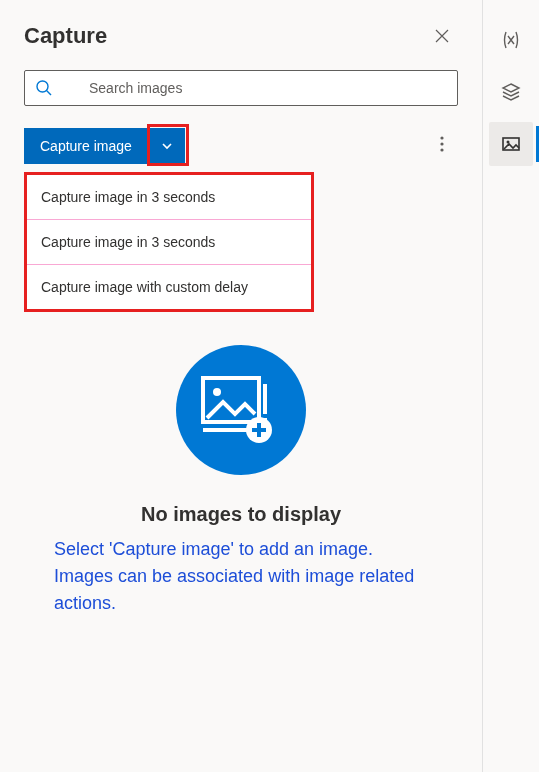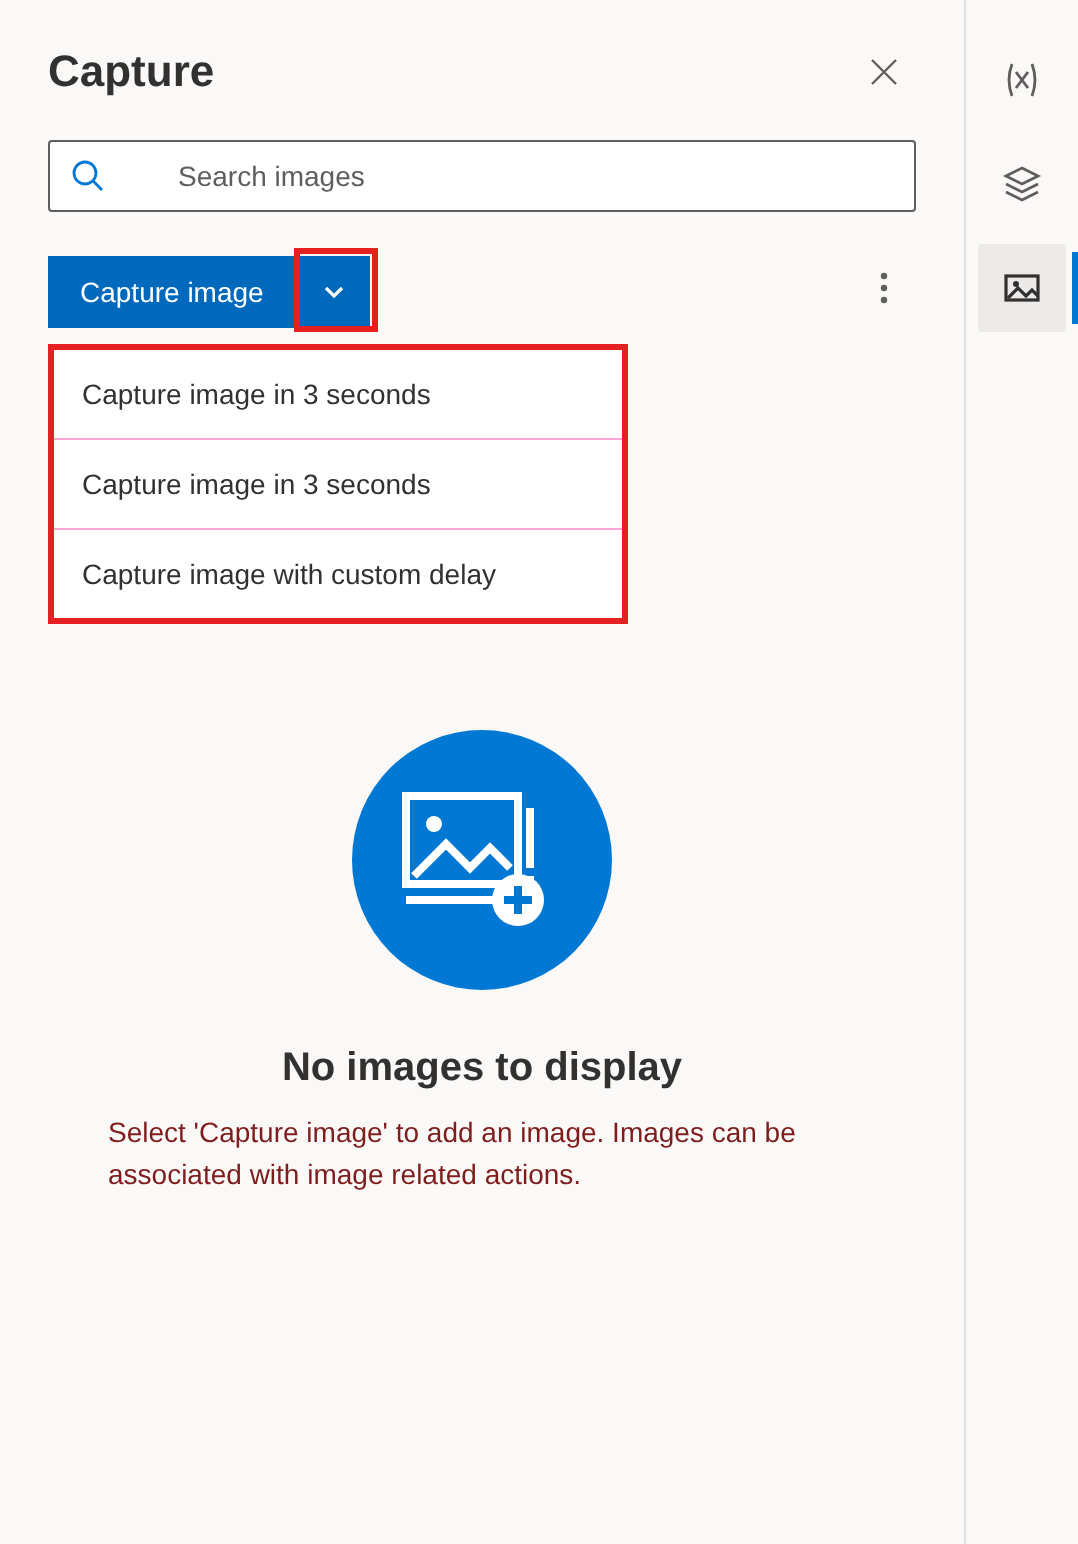--- a/index.html
+++ b/index.html
@@ -189,22 +189,22 @@
       justify-content: center;
       margin-bottom: 28px;
     }
     .empty-title {
       font-size: 20px;
       font-weight: 600;
       color: #323130;
       margin-bottom: 10px;
     }
     .empty-desc {
-      font-size: 14px;
-      color: #7f1d1d;
+      font-size: 18px;
+      color: #1d4ed8;
       line-height: 1.5;
     }
   </style>
 </head>
 <body>
 
 <div class="main-panel">
   <div class="panel-header">
     <h1 class="panel-title">Capture</h1>
     <button class="close-btn">

